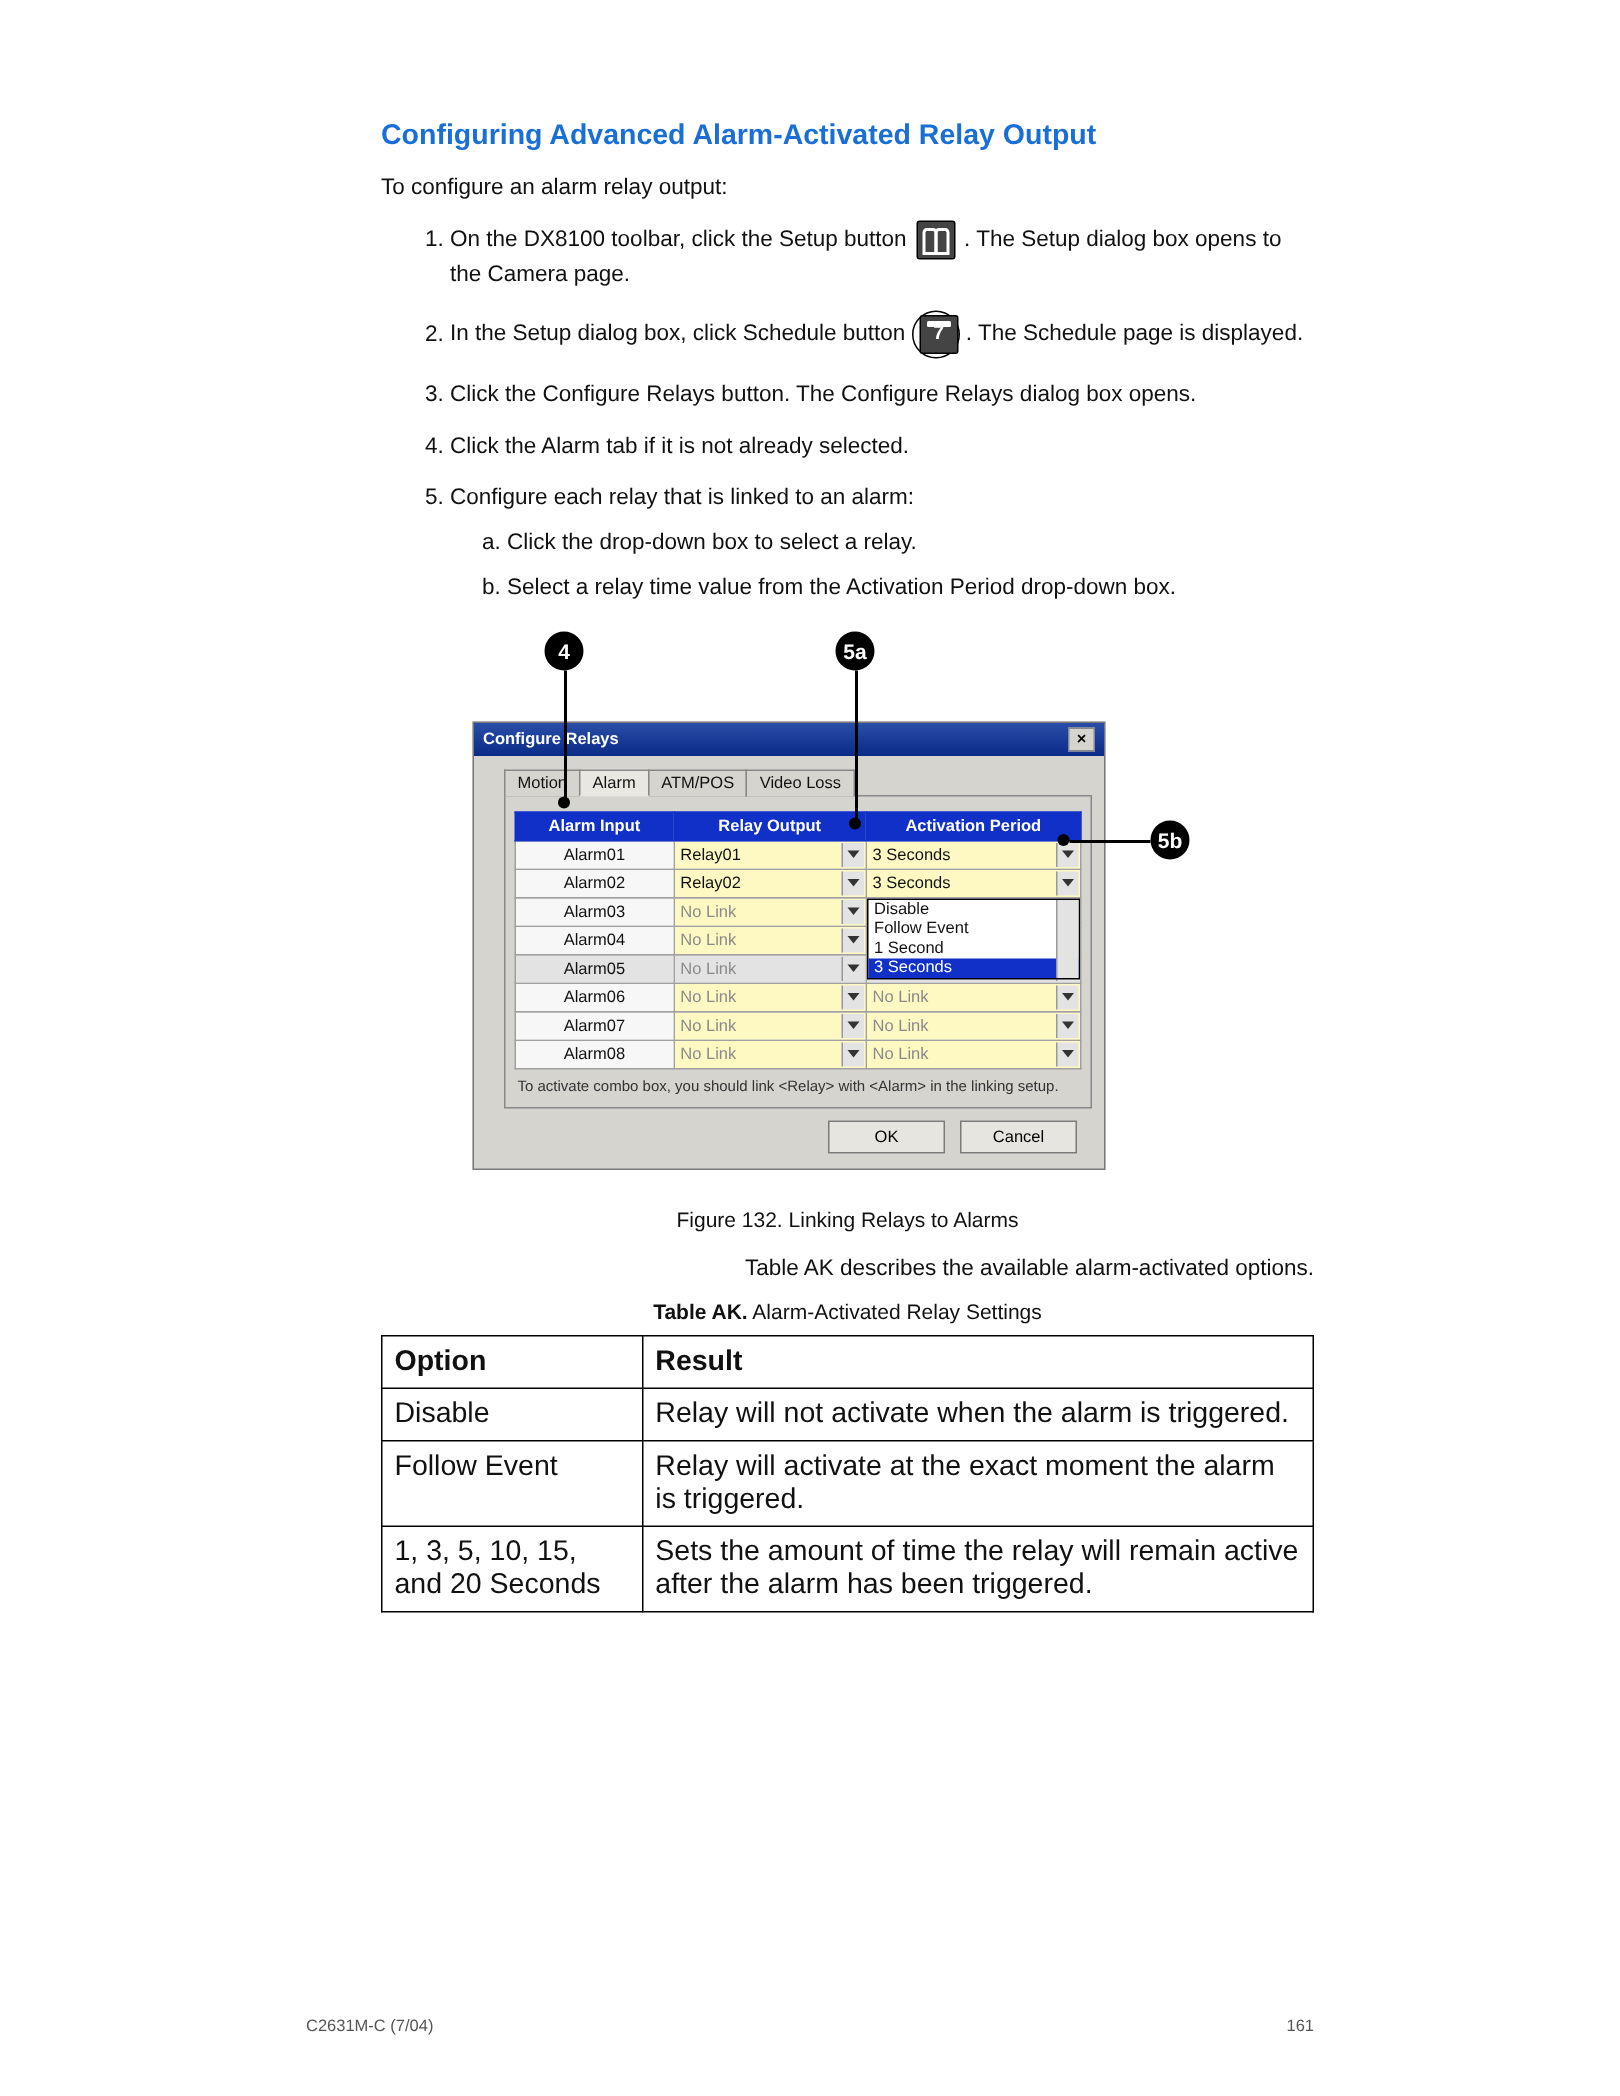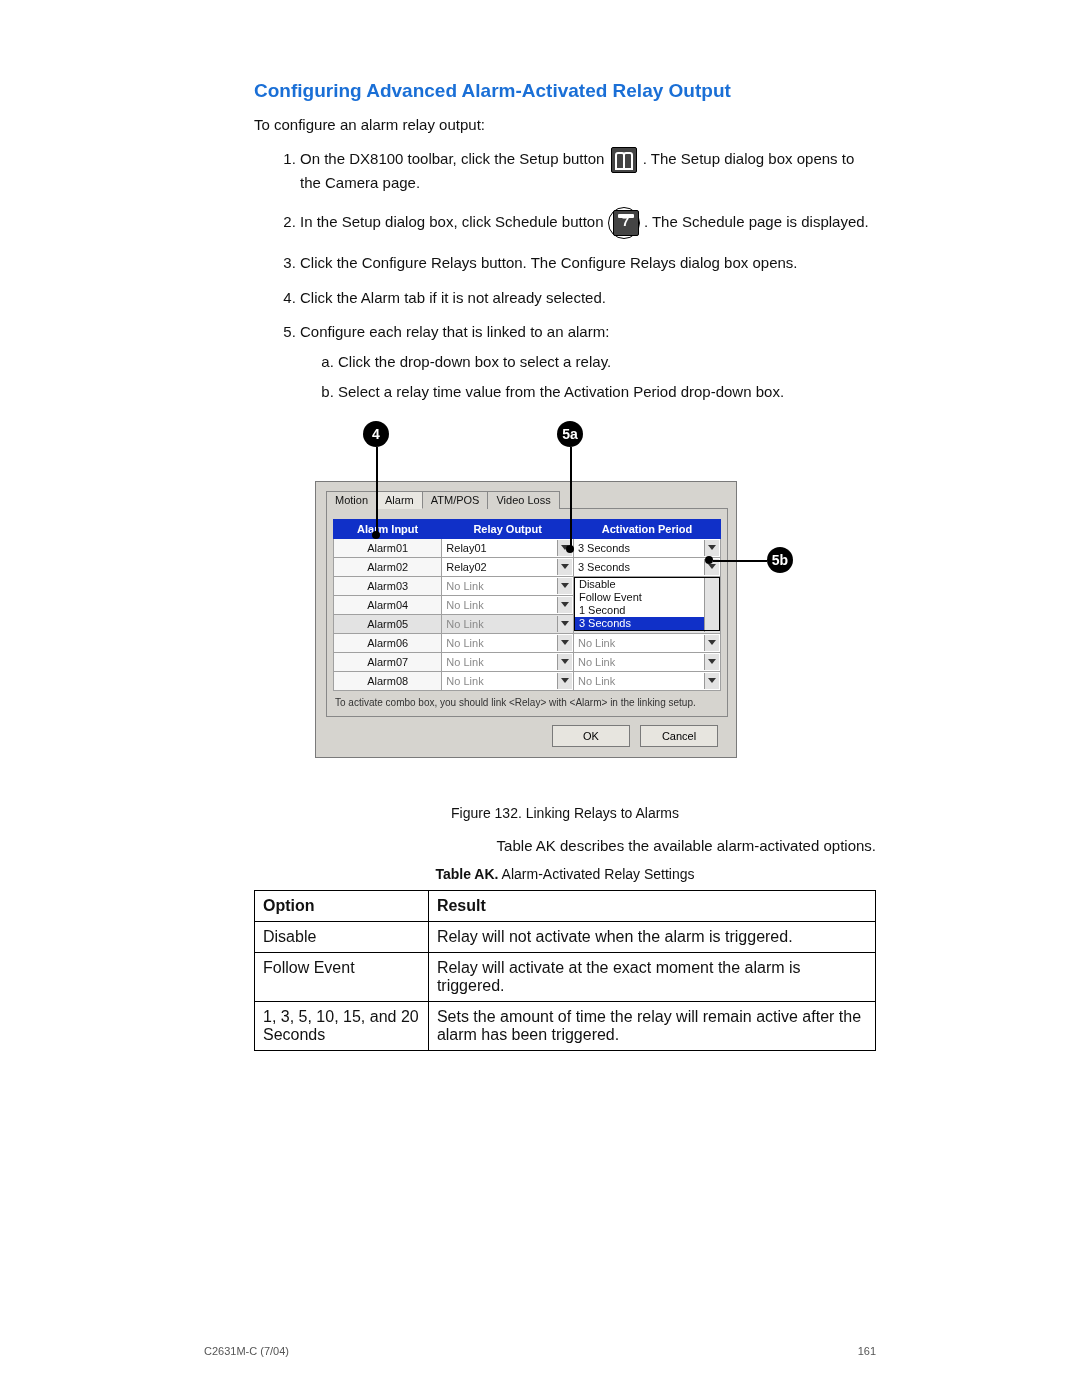--- a/index.html
+++ b/index.html
@@ -21,45 +21,45 @@
   .ann-wrap{position:relative;width:500px;height:370px;margin:6px auto 14px auto;}
   .callout{position:absolute;width:26px;height:26px;border-radius:50%;background:#000;color:#fff;font-weight:bold;font-size:14px;text-align:center;line-height:26px;z-index:30;}
   .callout .stem{position:absolute;left:50%;width:2px;background:#000;top:26px;}
   .callout .dot{position:absolute;left:50%;transform:translateX(-50%);width:8px;height:8px;border-radius:50%;background:#000;}
   .co5b .hline{position:absolute;right:26px;top:50%;height:2px;width:54px;background:#000;}
   .co5b .hdot{position:absolute;right:80px;top:50%;width:8px;height:8px;border-radius:50%;background:#000;transform:translateY(-50%);}
   
   .dialog{position:absolute;left:0;top:60px;width:420px;border:1px solid #7a7a7a;background:#d6d4cf;font-size:11px;}
   .dlg-title{background:linear-gradient(#2a4ea8,#0a2a88);color:#fff;font-weight:bold;padding:3px 6px;display:flex;justify-content:space-between;align-items:center;}
   .dlg-title .xbtn{width:16px;height:14px;background:#d6d4cf;color:#000;text-align:center;line-height:14px;border:1px solid #888;font-weight:bold;}
-  .dlg-body{padding:8px 8px 10px 10px;}
+  .dlg-body{padding:8px 8px 10px 20px;}
   .tabs{display:flex;gap:0;}
   .tab{border:1px solid #888;border-bottom:none;background:#d6d4cf;padding:2px 8px;font-size:11px;position:relative;top:1px;}
   .tab+.tab{margin-left:-1px;}
   .tab.sel{background:#e9e7e2;border-bottom:1px solid #e9e7e2;z-index:2;}
   .tab-well{border:1px solid #888;background:#d6d4cf;padding:10px 6px 8px 6px;}
   table.grid{border-collapse:collapse;width:100%;font-size:11px;table-layout:fixed;}
   table.grid th{background:#1030c8;color:#fff;font-weight:bold;border:1px solid #1030c8;padding:3px 4px;text-align:center;}
-  table.grid td{background:#ffffff;border:1px solid #a0a0a0;padding:2px 4px;height:14px;position:relative;overflow:visible;}
+  table.grid td{background:#fef9c3;border:1px solid #a0a0a0;padding:2px 4px;height:14px;position:relative;overflow:visible;}
   table.grid td.lbl{background:#f7f7f7;text-align:center;}
   .dd-btn{position:absolute;right:1px;top:1px;bottom:1px;width:14px;background:#e3e3e3;border-left:1px solid #999;display:flex;align-items:center;justify-content:center;}
   .dd-btn::after{content:"";border-left:4px solid transparent;border-right:4px solid transparent;border-top:5px solid #333;}
   td.dim{color:#8a8a8a;}
   .listbox{position:absolute;left:0;top:0;right:0;border:1px solid #000;background:#fff;z-index:10;font-size:11px;}
   .listbox .li{padding:0 4px;line-height:13px;white-space:nowrap;}
   .listbox .li.sel{background:#1030c8;color:#fff;}
   .listbox .sb{position:absolute;right:0;top:0;bottom:0;width:14px;background:#e3e3e3;border-left:1px solid #999;}
   .hint{font-size:10px;color:#333;margin:6px 2px 0 2px;}
   .dlg-buttons{display:flex;justify-content:flex-end;gap:10px;padding:8px 10px 0 0;}
   .dlg-buttons button{width:78px;height:22px;font-size:11px;background:#e7e5df;border:1px solid #7a7a7a;}
   
   .fig-cap{text-align:center;font-size:14px;margin:8px 0 16px 0;}
   .fig-cap b{font-weight:normal;}
   .table-cap{text-align:center;font-size:14px;margin:12px 0 8px 0;}
-  table.options{border-collapse:collapse;width:100%;font-size:16px;}
+  table.options{border-collapse:collapse;width:100%;font-size:19px;}
   table.options th,table.options td{border:1px solid #000;padding:6px 8px;text-align:left;vertical-align:top;}
   table.options th{font-weight:bold;}
   .footer{position:absolute;left:110px;right:110px;bottom:40px;font-size:11px;color:#555;display:flex;justify-content:space-between;}
   .dark-row td{background:#e3e3e3!important;}
 </style>
 </head>
 <body>
 
 <div class="page">
 
@@ -100,20 +100,24 @@
       <div class="stem" style="height:100px;"></div>
       <div class="dot" style="top:124px;"></div>
     </div>
     <div class="callout co5b" style="left:452px;top:126px;">
       <span>5b</span>
       <div class="hline"></div>
       <div class="hdot"></div>
     </div>
 
     <div class="dialog">
+      <div class="dlg-title">
+        <span>Configure Relays</span>
+        <span class="xbtn">×</span>
+      </div>
       <div class="dlg-body">
         <div class="tabs">
           <div class="tab">Motion</div>
           <div class="tab sel">Alarm</div>
           <div class="tab">ATM/POS</div>
           <div class="tab">Video Loss</div>
         </div>
         <div class="tab-well">
           <div style="position:relative;">
             <table class="grid">

